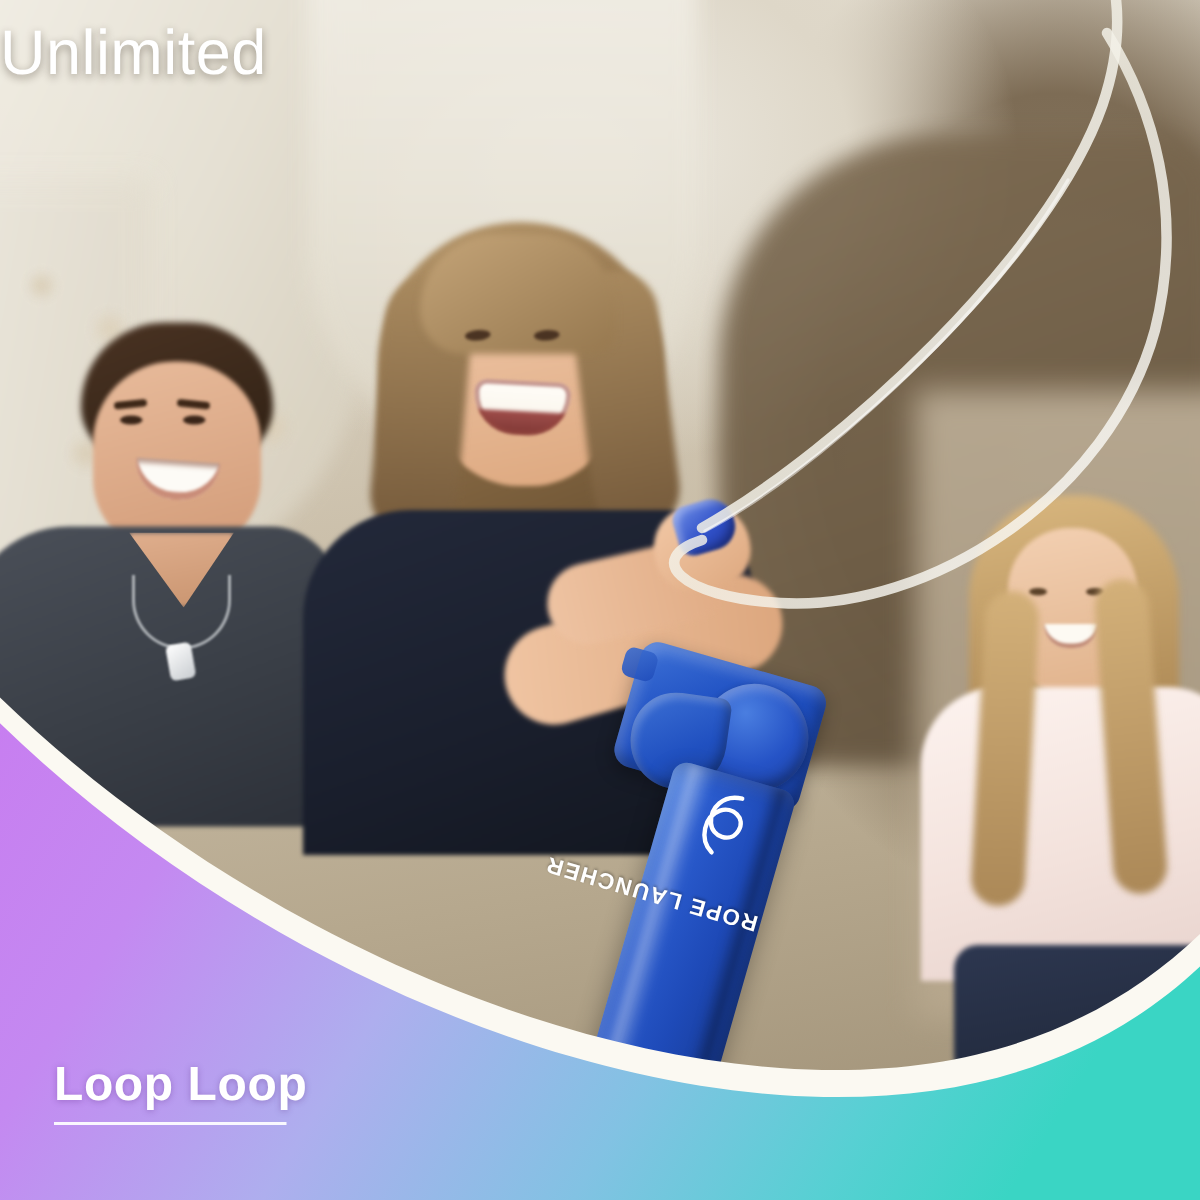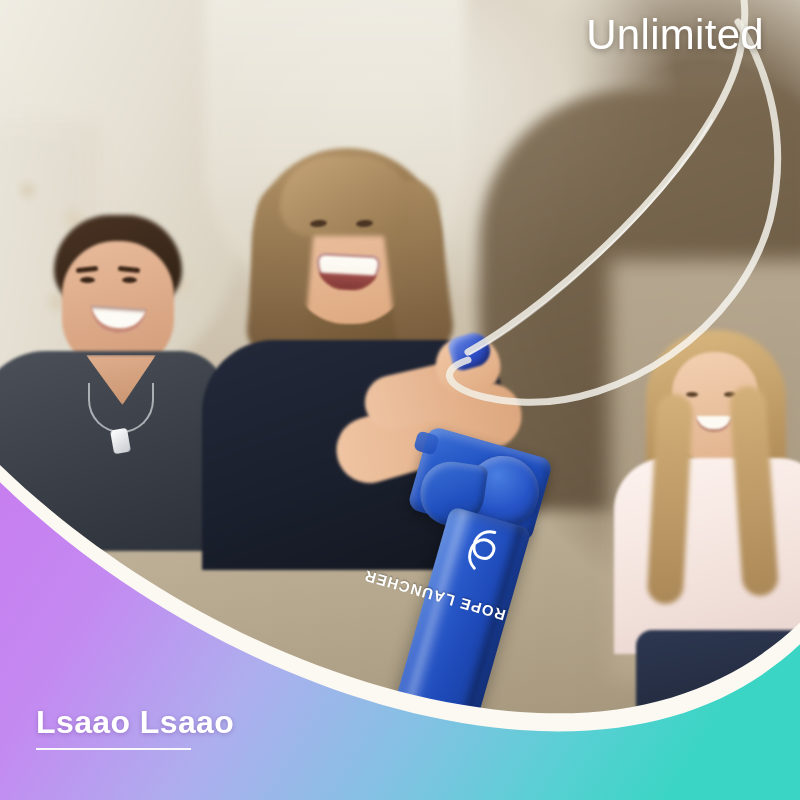--- a/index.html
+++ b/index.html
@@ -248,24 +248,23 @@
     transform:rotate(180deg);
     text-shadow:0 1px 2px rgba(0,0,0,.35);
     white-space:nowrap;
   }
 
   
   .band{position:absolute;left:0;bottom:0;width:800px;height:360px;pointer-events:none;}
 
   
   .headline{
-    position:absolute;left:0;top:14px;width:732px;text-align:right;
+    position:absolute;left:0;top:14px;width:732px;text-align:left;
     color:#fff;line-height:1;
     text-shadow:0 2px 6px rgba(40,32,20,.42);
-    margin-left:32px;
   }
   .h-sub{font-size:42px;font-weight:400;letter-spacing:.3px;display:block;}
   .h-main{font-size:74px;font-weight:700;letter-spacing:-.5px;display:block;margin-top:2px;}
 
   
   .brand{position:absolute;left:36px;bottom:50px;}
   .brand-name{
     color:#fff;font-size:32px;font-weight:700;letter-spacing:.4px;
     text-shadow:0 1px 4px rgba(90,40,130,.35);display:block;
   }
@@ -381,17 +380,17 @@
 
       <path d="M-20,22 C120,168 330,276 520,290 C660,300 762,256 830,172 L830,360 L-20,360 Z" fill="url(#bandg)"></path>
     </g>
   </svg>
 
   <div class="headline">
     <span class="h-sub">Unlimited</span>
   </div>
 
   <div class="brand">
-    <span class="brand-name">Lsaao Lsaao</span>
+    <span class="brand-name">Loop Loop</span>
     <span class="brand-rule"></span>
   </div>
 
 </div>
 
 </body></html>

